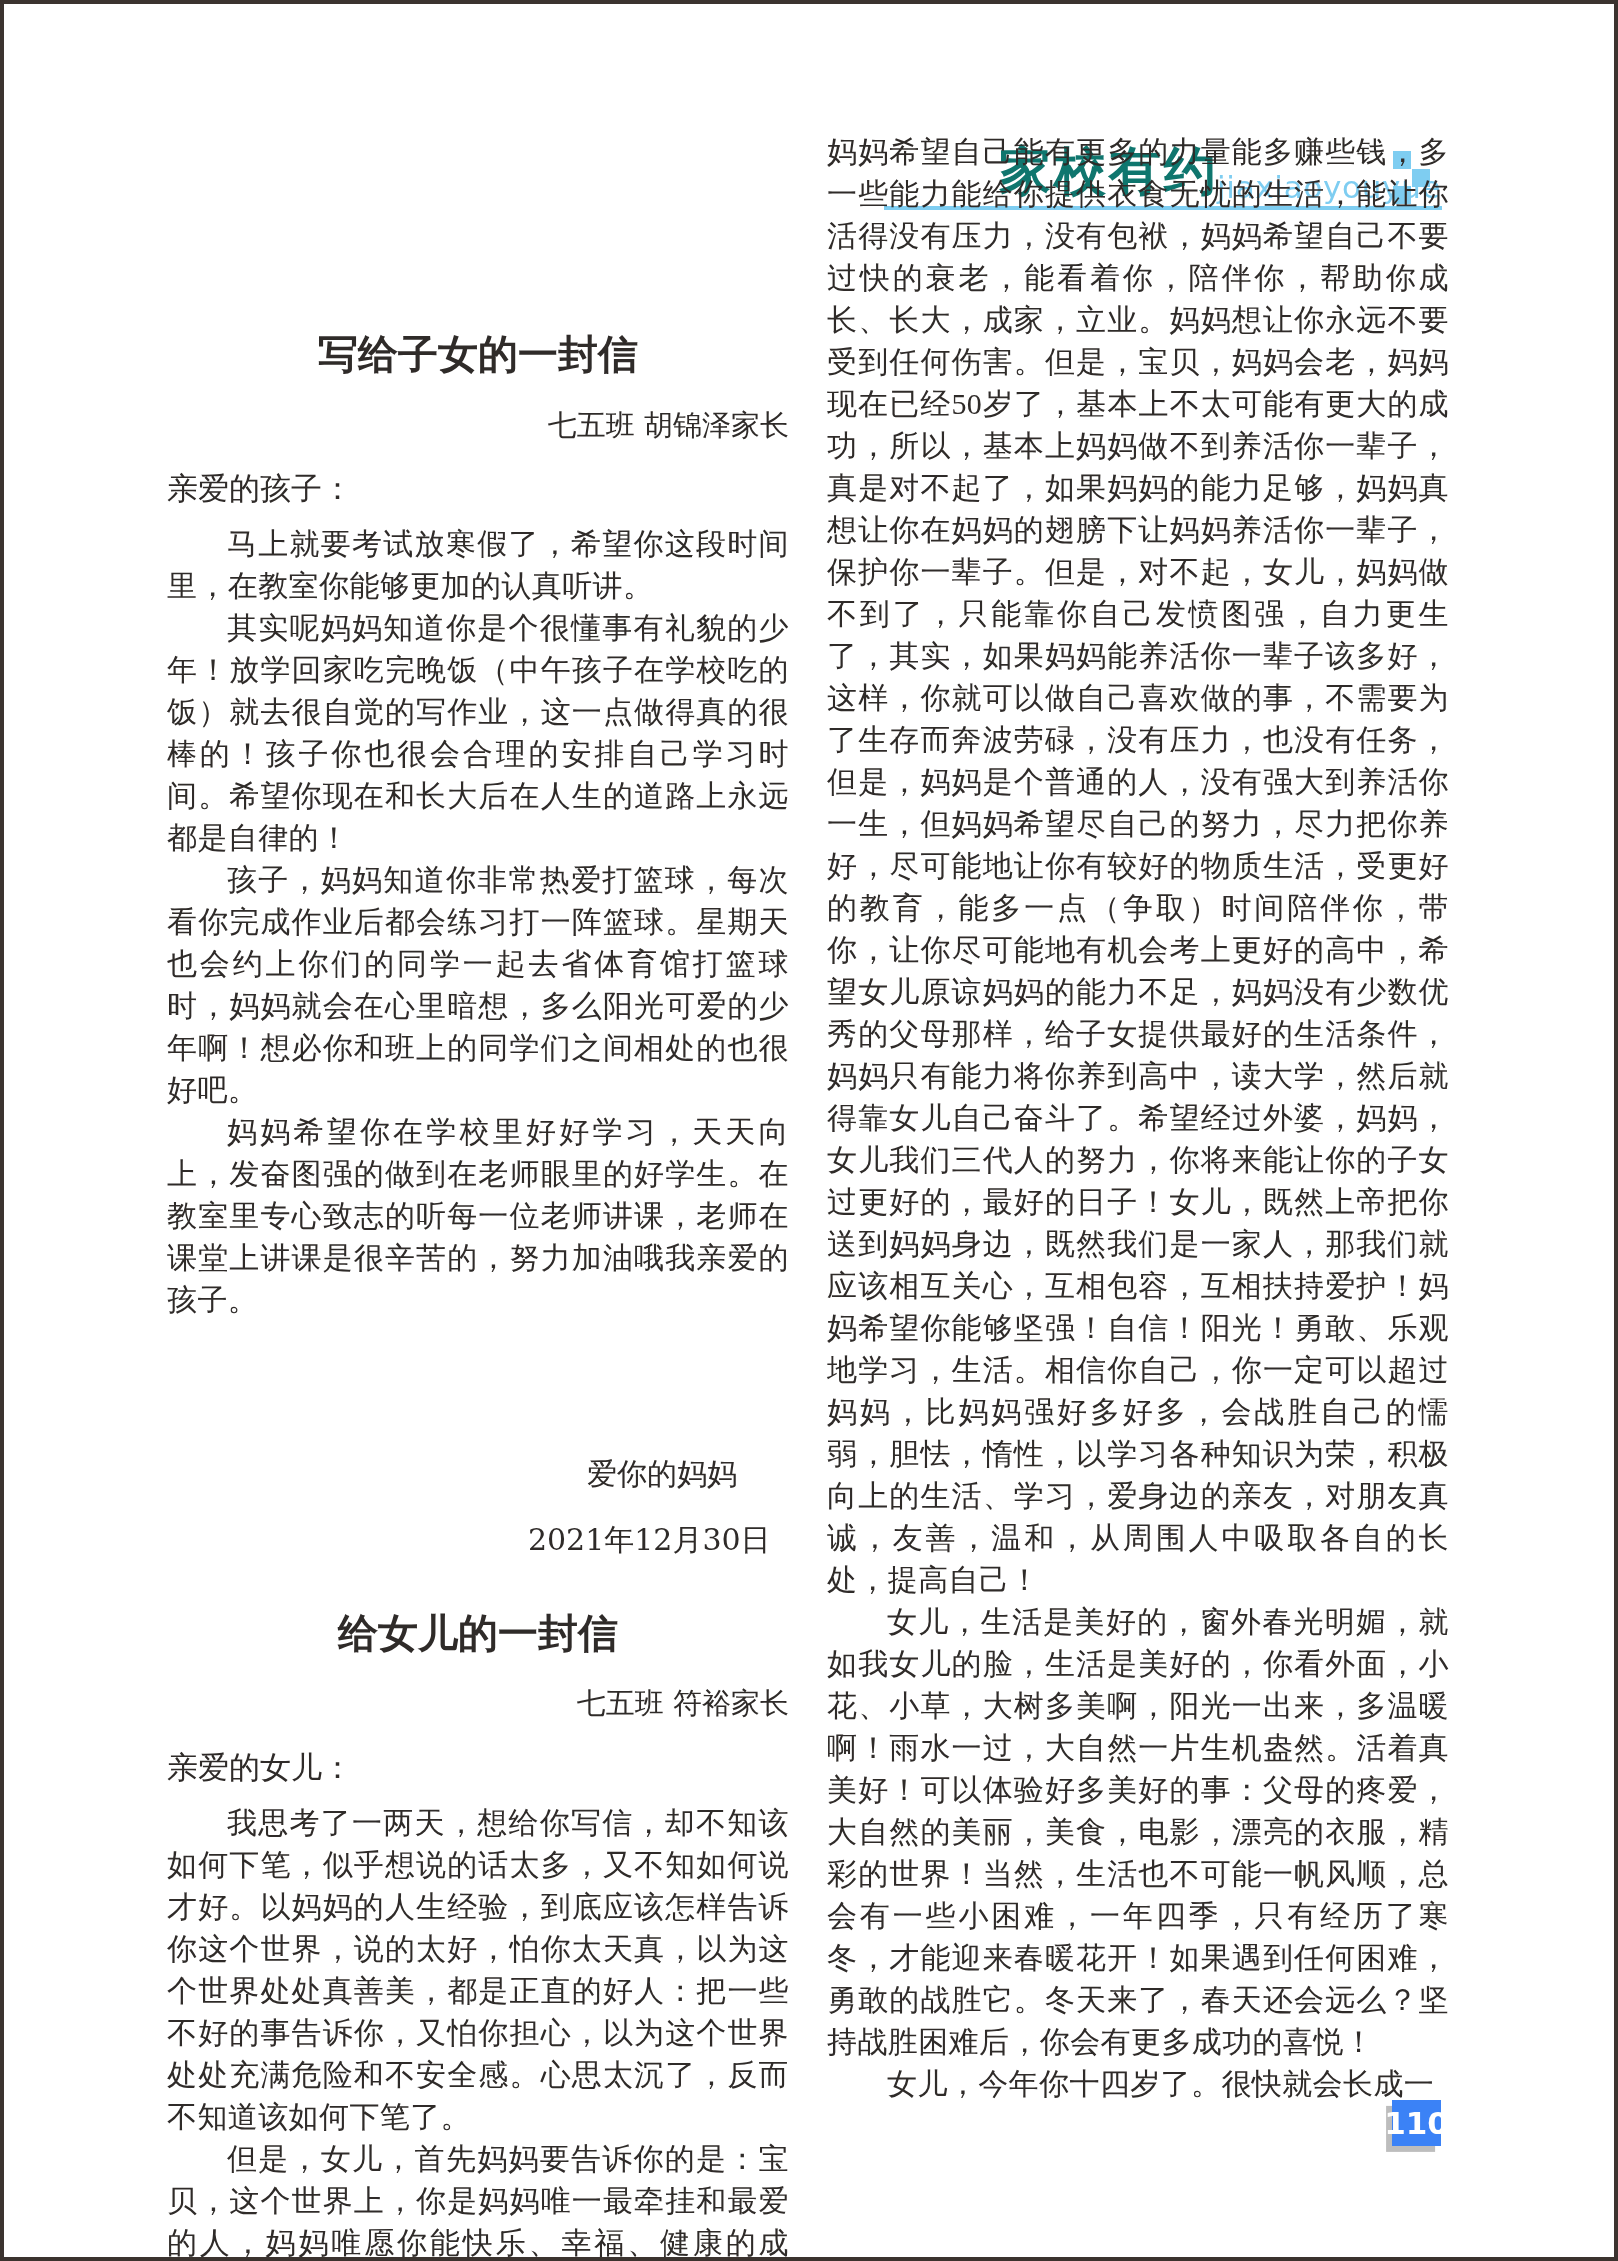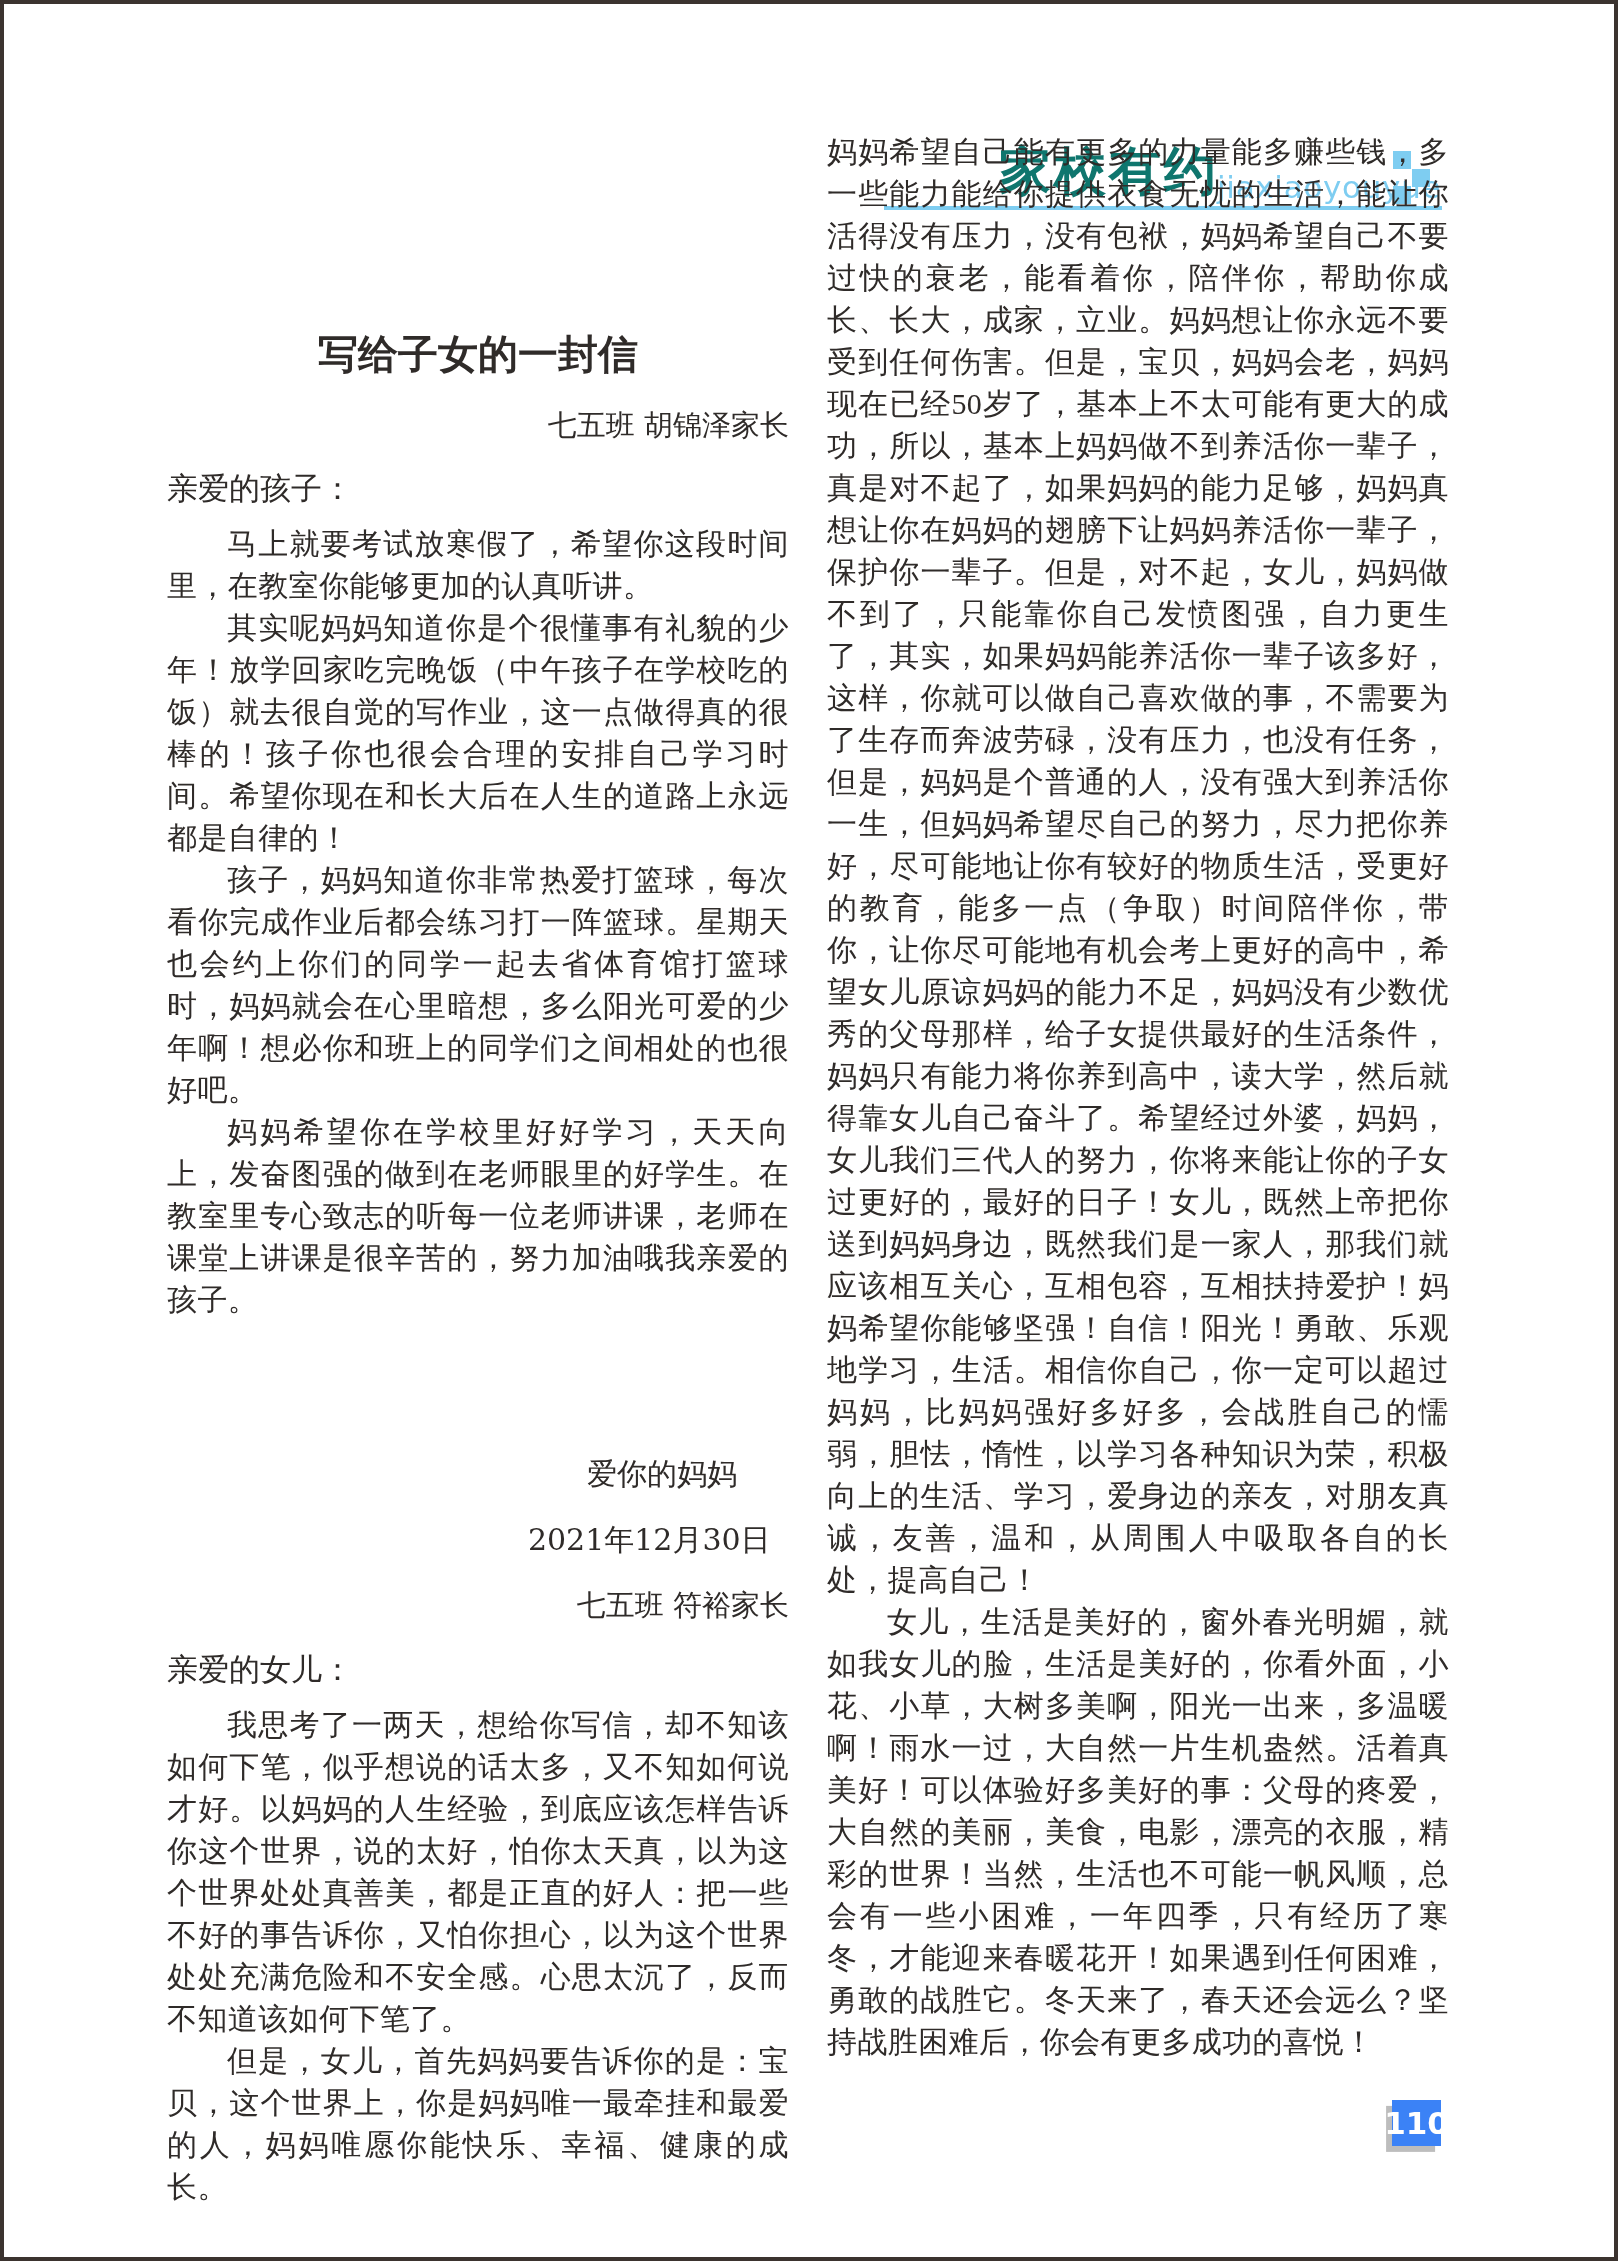--- a/index.html
+++ b/index.html
@@ -84,28 +84,30 @@
     <div class="salutation">亲爱的孩子：</div>
 
     <p class="body first">马上就要考试放寒假了，希望你这段时间里，在教室你能够更加的认真听讲。</p>
     <p class="body">其实呢妈妈知道你是个很懂事有礼貌的少年！放学回家吃完晚饭（中午孩子在学校吃的饭）就去很自觉的写作业，这一点做得真的很棒的！孩子你也很会合理的安排自己学习时间。希望你现在和长大后在人生的道路上永远都是自律的！</p>
     <p class="body">孩子，妈妈知道你非常热爱打篮球，每次看你完成作业后都会练习打一阵篮球。星期天也会约上你们的同学一起去省体育馆打篮球时，妈妈就会在心里暗想，多么阳光可爱的少年啊！想必你和班上的同学们之间相处的也很好吧。</p>
     <p class="body">妈妈希望你在学校里好好学习，天天向上，发奋图强的做到在老师眼里的好学生。在教室里专心致志的听每一位老师讲课，老师在课堂上讲课是很辛苦的，努力加油哦我亲爱的孩子。</p>
 
     <div class="signoff">爱你的妈妈</div>
     <div class="sign-date">2021年12月30日</div>
 
+    <div class="letter-title letter2-title">给女儿的一封信</div>
     <div class="letter-author">七五班 符裕家长</div>
     <div class="salutation">亲爱的女儿：</div>
 
     <p class="body first">我思考了一两天，想给你写信，却不知该如何下笔，似乎想说的话太多，又不知如何说才好。以妈妈的人生经验，到底应该怎样告诉你这个世界，说的太好，怕你太天真，以为这个世界处处真善美，都是正直的好人：把一些不好的事告诉你，又怕你担心，以为这个世界处处充满危险和不安全感。心思太沉了，反而不知道该如何下笔了。</p>
     <p class="body">但是，女儿，首先妈妈要告诉你的是：宝贝，这个世界上，你是妈妈唯一最牵挂和最爱的人，妈妈唯愿你能快乐、幸福、健康的成长。</p>
   </div>
 
   <div class="col col-right">
     <p class="body no-indent">妈妈希望自己能有更多的力量能多赚些钱，多一些能力能给你提供衣食无忧的生活，能让你活得没有压力，没有包袱，妈妈希望自己不要过快的衰老，能看着你，陪伴你，帮助你成长、长大，成家，立业。妈妈想让你永远不要受到任何伤害。但是，宝贝，妈妈会老，妈妈现在已经50岁了，基本上不太可能有更大的成功，所以，基本上妈妈做不到养活你一辈子，真是对不起了，如果妈妈的能力足够，妈妈真想让你在妈妈的翅膀下让妈妈养活你一辈子，保护你一辈子。但是，对不起，女儿，妈妈做不到了，只能靠你自己发愤图强，自力更生了，其实，如果妈妈能养活你一辈子该多好，这样，你就可以做自己喜欢做的事，不需要为了生存而奔波劳碌，没有压力，也没有任务，但是，妈妈是个普通的人，没有强大到养活你一生，但妈妈希望尽自己的努力，尽力把你养好，尽可能地让你有较好的物质生活，受更好的教育，能多一点（争取）时间陪伴你，带你，让你尽可能地有机会考上更好的高中，希望女儿原谅妈妈的能力不足，妈妈没有少数优秀的父母那样，给子女提供最好的生活条件，妈妈只有能力将你养到高中，读大学，然后就得靠女儿自己奋斗了。希望经过外婆，妈妈，女儿我们三代人的努力，你将来能让你的子女过更好的，最好的日子！女儿，既然上帝把你送到妈妈身边，既然我们是一家人，那我们就应该相互关心，互相包容，互相扶持爱护！妈妈希望你能够坚强！自信！阳光！勇敢、乐观地学习，生活。相信你自己，你一定可以超过妈妈，比妈妈强好多好多，会战胜自己的懦弱，胆怯，惰性，以学习各种知识为荣，积极向上的生活、学习，爱身边的亲友，对朋友真诚，友善，温和，从周围人中吸取各自的长处，提高自己！</p>
     <p class="body">女儿，生活是美好的，窗外春光明媚，就如我女儿的脸，生活是美好的，你看外面，小花、小草，大树多美啊，阳光一出来，多温暖啊！雨水一过，大自然一片生机盎然。活着真美好！可以体验好多美好的事：父母的疼爱，大自然的美丽，美食，电影，漂亮的衣服，精彩的世界！当然，生活也不可能一帆风顺，总会有一些小困难，一年四季，只有经历了寒冬，才能迎来春暖花开！如果遇到任何困难，勇敢的战胜它。冬天来了，春天还会远么？坚持战胜困难后，你会有更多成功的喜悦！</p>
+    <p class="body">女儿，今年你十四岁了。很快就会长成一</p>
   </div>
 
   <div class="pagenum">110</div>
 
 </div>
 
 
 </body></html>

